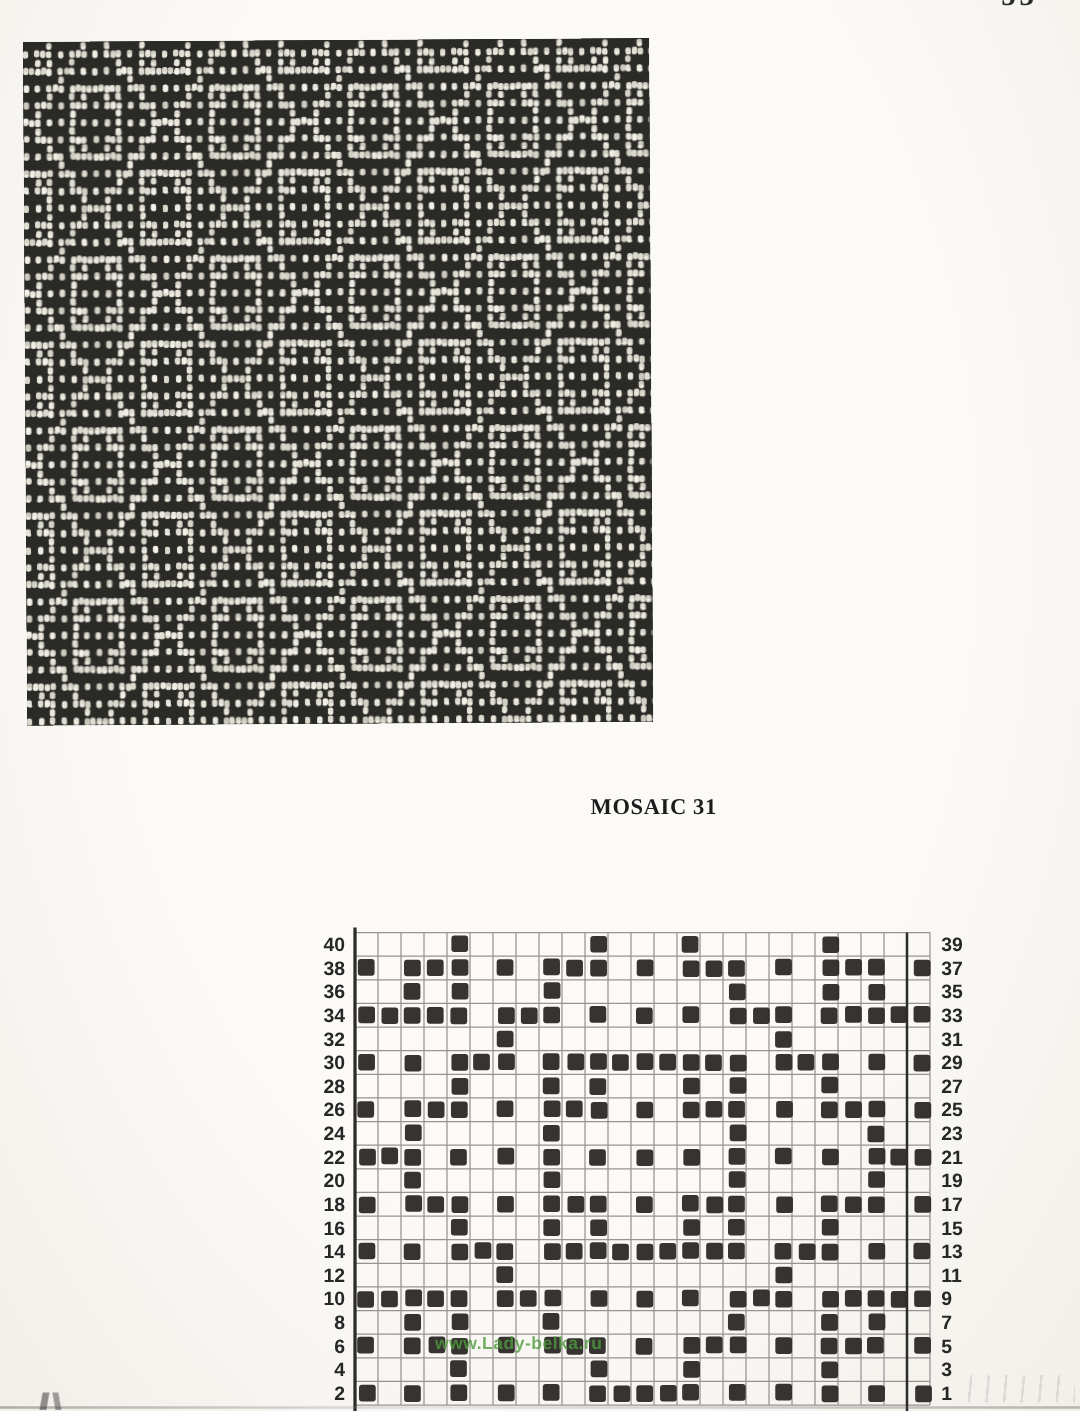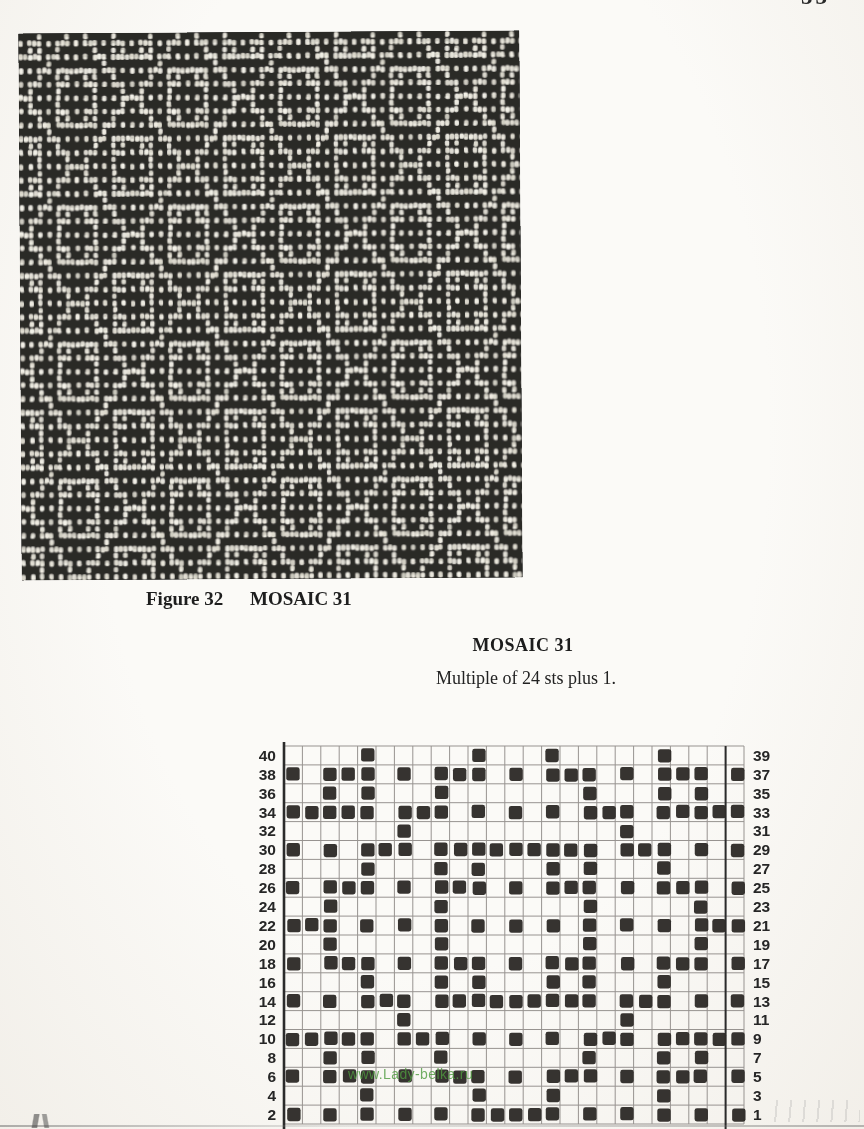--- a/index.html
+++ b/index.html
@@ -11,21 +11,21 @@
   #page-number{position:absolute;left:801px;top:-16px;font-size:23px;font-weight:bold;
     letter-spacing:3px;color:#2a2a2a;}
   #figure-caption{position:absolute;left:146px;top:588px;font-size:19px;font-weight:bold;color:#1e1e1e;}
   #figure-caption .gap{display:inline-block;width:22px;}
   #chart-title{position:absolute;left:373px;top:635px;width:300px;text-align:center;
     font-size:18px;font-weight:bold;color:#1c1c1c;letter-spacing:0.5px;}
   #chart-subtitle{position:absolute;left:366px;top:668px;width:320px;text-align:center;
     font-size:18px;color:#222;}
   #chart-wrap{position:absolute;left:230px;top:736px;width:590px;height:417px;}
   #watermark{position:absolute;left:348px;top:1066px;font-family:"Liberation Sans",sans-serif;
-    font-size:14px;font-weight:400;color:#4f9b3f;opacity:.8;letter-spacing:.4px;}
+    font-size:14px;font-weight:700;color:#4f9b3f;opacity:.8;letter-spacing:.4px;}
   .scan-artifact{position:absolute;pointer-events:none;}
   #scan-line{left:0;top:1125px;width:864px;height:2px;
     background:linear-gradient(90deg,rgba(90,90,90,.45),rgba(140,140,140,.18) 40%,rgba(90,90,90,.4));}
   #smudge-left{left:6px;top:1114px;width:66px;height:14px;
     background:
       linear-gradient(100deg,transparent 40%,rgba(60,60,60,.55) 42%,rgba(60,60,60,.55) 48%,transparent 50%),
       linear-gradient(80deg,transparent 55%,rgba(70,70,70,.5) 57%,rgba(70,70,70,.5) 62%,transparent 64%);}
   #smudge-right{left:770px;top:1100px;width:90px;height:22px;opacity:.25;
     background:repeating-linear-gradient(95deg,transparent 0 6px,#9a9a9a 6px 8px,transparent 8px 14px);}
 </style>
@@ -389,28 +389,23 @@
             <rect x="92.53072367106031" y="130.87177804003238" width="4.3" height="5.776548732684751" rx="1.7" fill="#f1eee4" opacity="0.9035742318621487"></rect>
             <rect x="92.70082433409624" y="133.36" width="3.4" height="2.6" rx="1.3" fill="#f1eee4" opacity="0.8"></rect>
             <rect x="101.48998822088281" y="130.266020886646" width="4.3" height="5.611310237998987" rx="1.7" fill="#f4f2e9" opacity="0.9993336981796892"></rect>
             <rect x="102.3275137437685" y="133.36" width="3.4" height="2.6" rx="1.3" fill="#f4f2e9" opacity="0.8"></rect>
           </pattern>
         </defs>
         <rect x="0" y="0" width="501" height="547" fill="url(#knit)" filter="url(#soften)"></rect>
       </svg>
   </div>
 
-  <div id="figure-caption">
-    <span>Figure 32</span><span class="gap"></span>
-    <span>MOSAIC 31</span>
-  </div>
 
   <div id="chart-title">MOSAIC 31</div>
 
-  <div id="chart-subtitle">Multiple of 24 sts plus 1.</div>
 
   <div id="chart-wrap">
     <svg id="chart-svg" width="590" height="417">
         <line x1="54" y1="10" x2="514" y2="10" stroke="#979390" stroke-width="1"></line>
         <line x1="54" y1="28.9" x2="514" y2="28.9" stroke="#979390" stroke-width="1"></line>
         <line x1="54" y1="47.8" x2="514" y2="47.8" stroke="#979390" stroke-width="1"></line>
         <line x1="54" y1="66.69999999999999" x2="514" y2="66.69999999999999" stroke="#979390" stroke-width="1"></line>
         <line x1="54" y1="85.6" x2="514" y2="85.6" stroke="#979390" stroke-width="1"></line>
         <line x1="54" y1="104.5" x2="514" y2="104.5" stroke="#979390" stroke-width="1"></line>
         <line x1="54" y1="123.39999999999999" x2="514" y2="123.39999999999999" stroke="#979390" stroke-width="1"></line>

